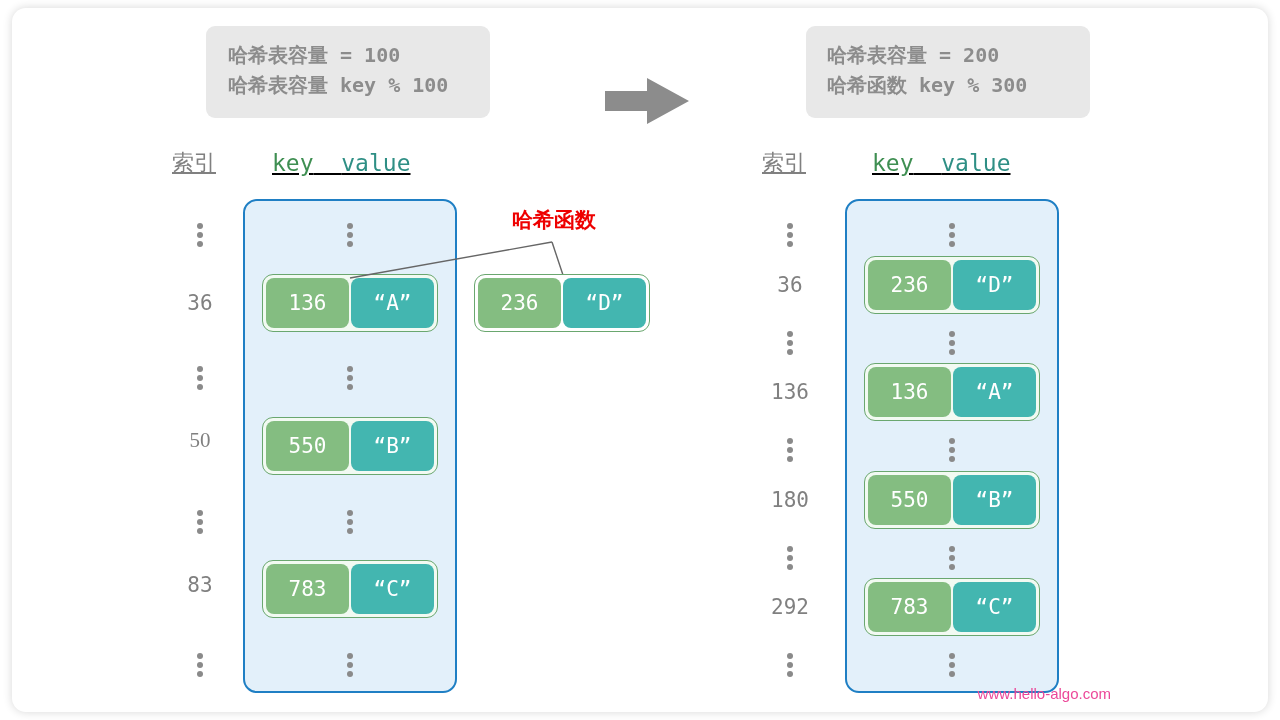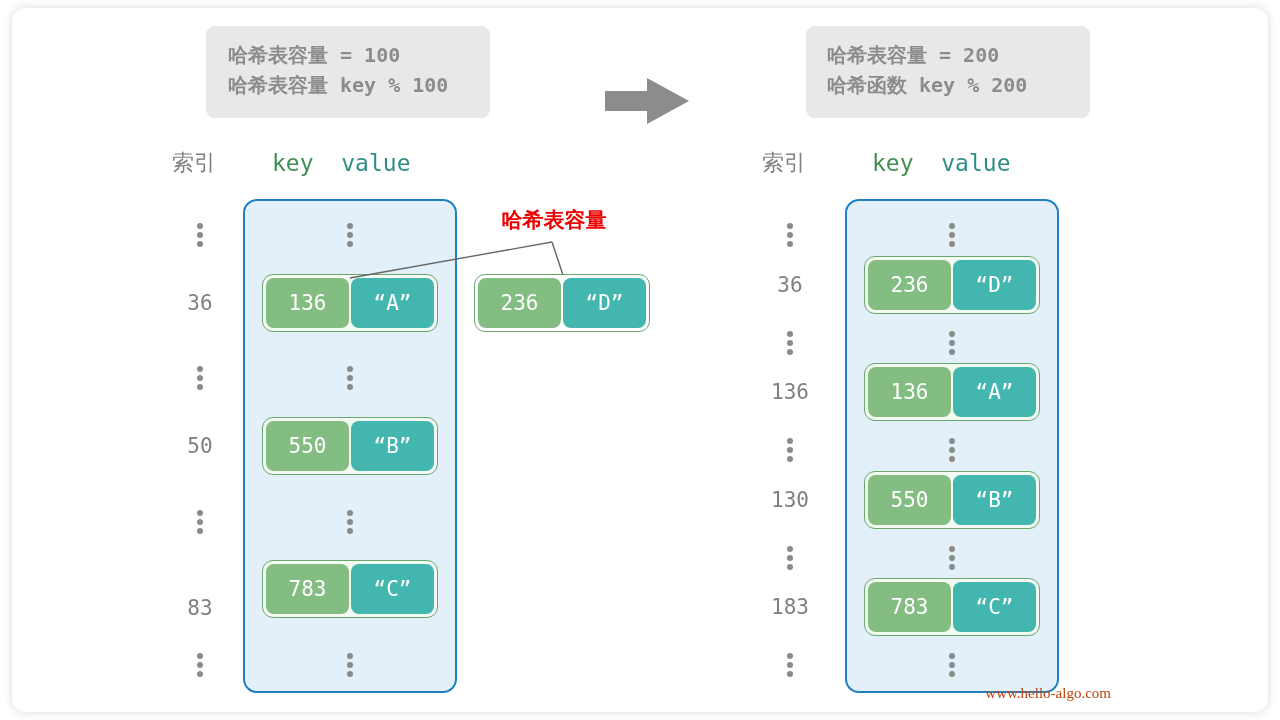--- a/index.html
+++ b/index.html
@@ -73,20 +73,21 @@
 
   
   .col-header {
     position: absolute;
     top: 146px;
     height: 34px;
     white-space: pre;
     font-size: 23px;
     line-height: 34px;
     font-family: "DejaVu Sans Mono", "Liberation Mono", monospace;
+    text-decoration: underline;
   }
   .hdr-index { color: #808080; font-family: "DejaVu Sans", "Liberation Sans", sans-serif; font-size: 22px; }
   .hdr-key   { color: #3f8f52; text-align: center; }
   .hdr-value { color: #2f8f85; }
 
   #hdr-left-index  { left: 172px; }
   #hdr-left-kv     { left: 272px; }
   #hdr-right-index { left: 762px; }
   #hdr-right-kv    { left: 872px; }
 
@@ -189,43 +190,43 @@
     width: 300px;
     height: 60px;
   }
 
   
   #watermark {
     position: absolute;
     right: 28px;
     bottom: 18px;
     font-size: 15px;
-    color: #c2410c;
-    font-family: Liberation Serif, serif;
+    color: #ec4899;
+    font-family: Liberation Sans, sans-serif;
     white-space: pre;
   }
 </style>
 </head>
 <body>
 
 <div id="canvas">
   <div class="card-frame"></div>
 
   <div class="info-box" id="info-left">
     <div class="info-line">哈希表容量 = 100</div>
     <div class="info-line">哈希表容量 key % 100</div>
   </div>
 
   <svg id="arrow-right-icon" viewBox="0 0 84 46">
     <polygon points="0,13 42,13 42,0 84,23 42,46 42,33 0,33" fill="#8c8c8c"></polygon>
   </svg>
 
   <div class="info-box" id="info-right">
     <div class="info-line">哈希表容量 = 200</div>
-    <div class="info-line">哈希函数 key % 200</div>
+    <div class="info-line">哈希函数 key % 300</div>
   </div>
 
   <div class="col-header hdr-index" id="hdr-left-index">索引</div>
   <div class="col-header" id="hdr-left-kv"><span class="hdr-key">key</span><span>  </span><span class="hdr-value">value</span></div>
 
   <div class="col-header hdr-index" id="hdr-right-index">索引</div>
   <div class="col-header" id="hdr-right-kv"><span class="hdr-key">key</span><span>  </span><span class="hdr-value">value</span></div>
 
   <div class="bucket" id="bucket-left"></div>
   <div class="bucket" id="bucket-right"></div>
@@ -235,27 +236,27 @@
         <i></i>
         <i></i>
         <i></i>
       </div>
       <div class="index-cell" style="top: 93.6667px;">36</div>
       <div class="vdots" style="top: 167.333px;">
         <i></i>
         <i></i>
         <i></i>
       </div>
-      <div class="index-cell" style="top: 237px;">50</div>
+      <div class="index-cell" style="top: 231px; font-family: Liberation Serif, serif;">50</div>
       <div class="vdots" style="top: 310.667px;">
         <i></i>
         <i></i>
         <i></i>
       </div>
-      <div class="index-cell" style="top: 399px;">83</div>
+      <div class="index-cell" style="top: 376px;">83</div>
       <div class="vdots" style="top: 454px;">
         <i></i>
         <i></i>
         <i></i>
       </div>
     </div>
   <div class="index-col" id="index-col-right">
       <div class="vdots" style="top: 24px;">
         <i></i>
         <i></i>
@@ -266,27 +267,27 @@
         <i></i>
         <i></i>
         <i></i>
       </div>
       <div class="index-cell" style="top: 183.25px;">136</div>
       <div class="vdots" style="top: 239px;">
         <i></i>
         <i></i>
         <i></i>
       </div>
-      <div class="index-cell" style="top: 290.75px;">130</div>
+      <div class="index-cell" style="top: 290.75px;">180</div>
       <div class="vdots" style="top: 346.5px;">
         <i></i>
         <i></i>
         <i></i>
       </div>
-      <div class="index-cell" style="top: 398.25px;">183</div>
+      <div class="index-cell" style="top: 398.25px;">292</div>
       <div class="vdots" style="top: 454px;">
         <i></i>
         <i></i>
         <i></i>
       </div>
     </div>
 
   <div id="rows-left">
       <div class="vdots" style="position: absolute; left: 318px; top: 220px;">
         <i></i>
@@ -358,21 +359,21 @@
         <div class="key-cell">783</div>
         <div class="val-cell">“C”</div>
       </div>
       <div class="vdots" style="position: absolute; left: 920px; top: 650px;">
         <i></i>
         <i></i>
         <i></i>
       </div>
     </div>
 
-  <div id="collision-label">哈希表容量</div>
+  <div id="collision-label">哈希函数</div>
   <svg id="collision-lines" viewBox="0 0 300 60">
     <polyline points="20,48 222,12" fill="none" stroke="#666666" stroke-width="1.4"></polyline>
     <polyline points="222,12 234,48" fill="none" stroke="#666666" stroke-width="1.4"></polyline>
   </svg>
 
   <div class="pair" id="pair-collision">
     <div class="key-cell">236</div>
     <div class="val-cell">“D”</div>
   </div>
 

